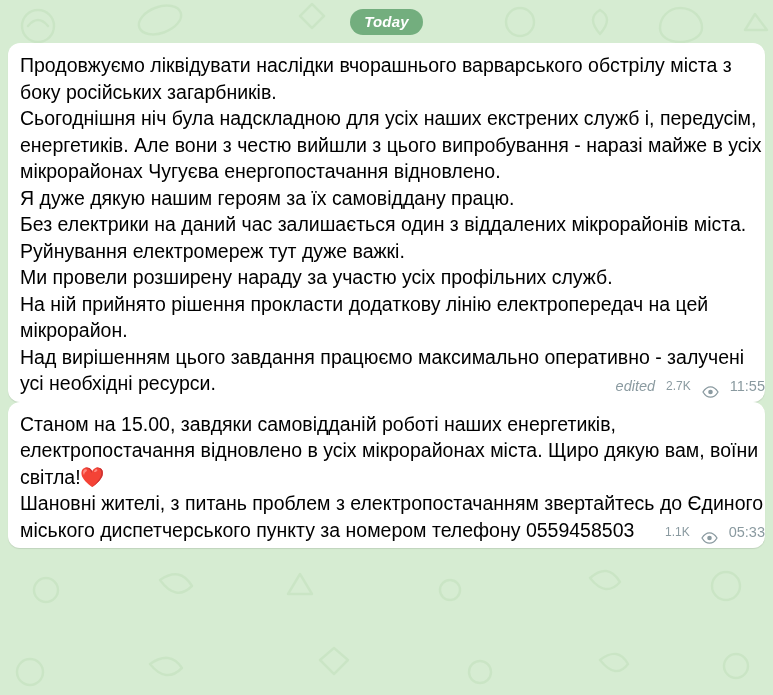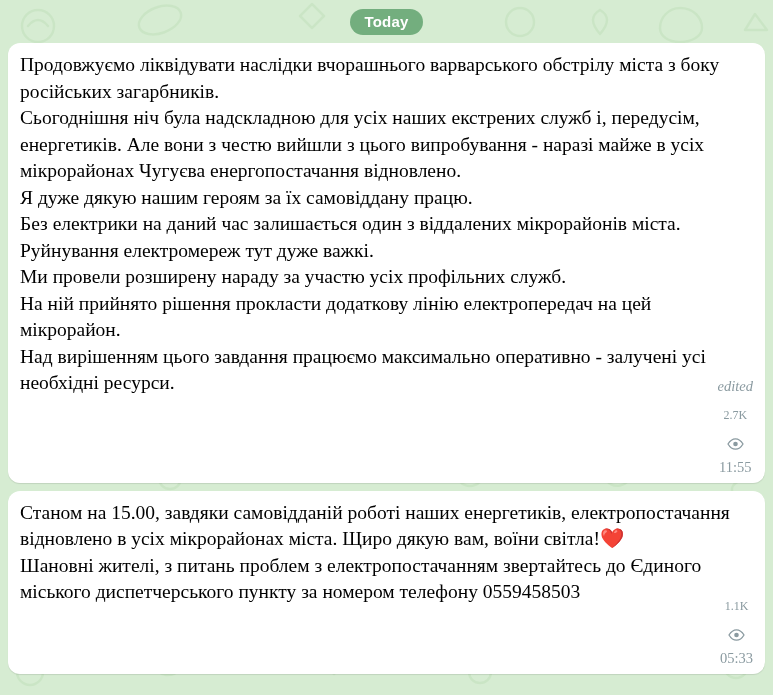--- a/index.html
+++ b/index.html
@@ -33,51 +33,50 @@
     margin: 3px 0 8px 0;
   }
   .day-pill {
     background: rgba(93, 160, 107, 0.82);
     color: #ffffff;
     font-size: 15px;
     font-weight: bold;
     padding: 4px 14px 5px 14px;
     border-radius: 14px;
     letter-spacing: 0.2px;
+    font-style: italic;
   }
   .bubble {
     position: relative;
     background: #ffffff;
     border-radius: 12px;
-    padding: 9px 12px 7px 12px;
-    margin: 0 0 8px 0;
+    padding: 9px 0 7px 12px;
+    margin: 0 0 0 0;
     box-shadow: 0 1px 1px rgba(0,0,0,0.10);
     box-sizing: border-box;
-    font-family: Liberation Serif, serif;
   }
   .bubble p {
     margin: 0;
     color: #000000;
     font-size: 19.5px;
     line-height: 26.5px;
     white-space: pre-wrap;
     word-wrap: break-word;
   }
   .meta {
     float: right;
     display: inline-flex;
-    align-items: center;
+    align-items: flex-end;
     gap: 11px;
     color: #8a9aa0;
     font-size: 14.5px;
     margin-left: 10px;
     margin-top: 2px;
     line-height: 18px;
     white-space: nowrap;
-    flex-direction: column;
   }
   .meta .edited {
     font-style: italic;
   }
   .meta .views-count {
     font-size: 12px;
   }
   .meta .time {
     font-size: 14.5px;
   }

